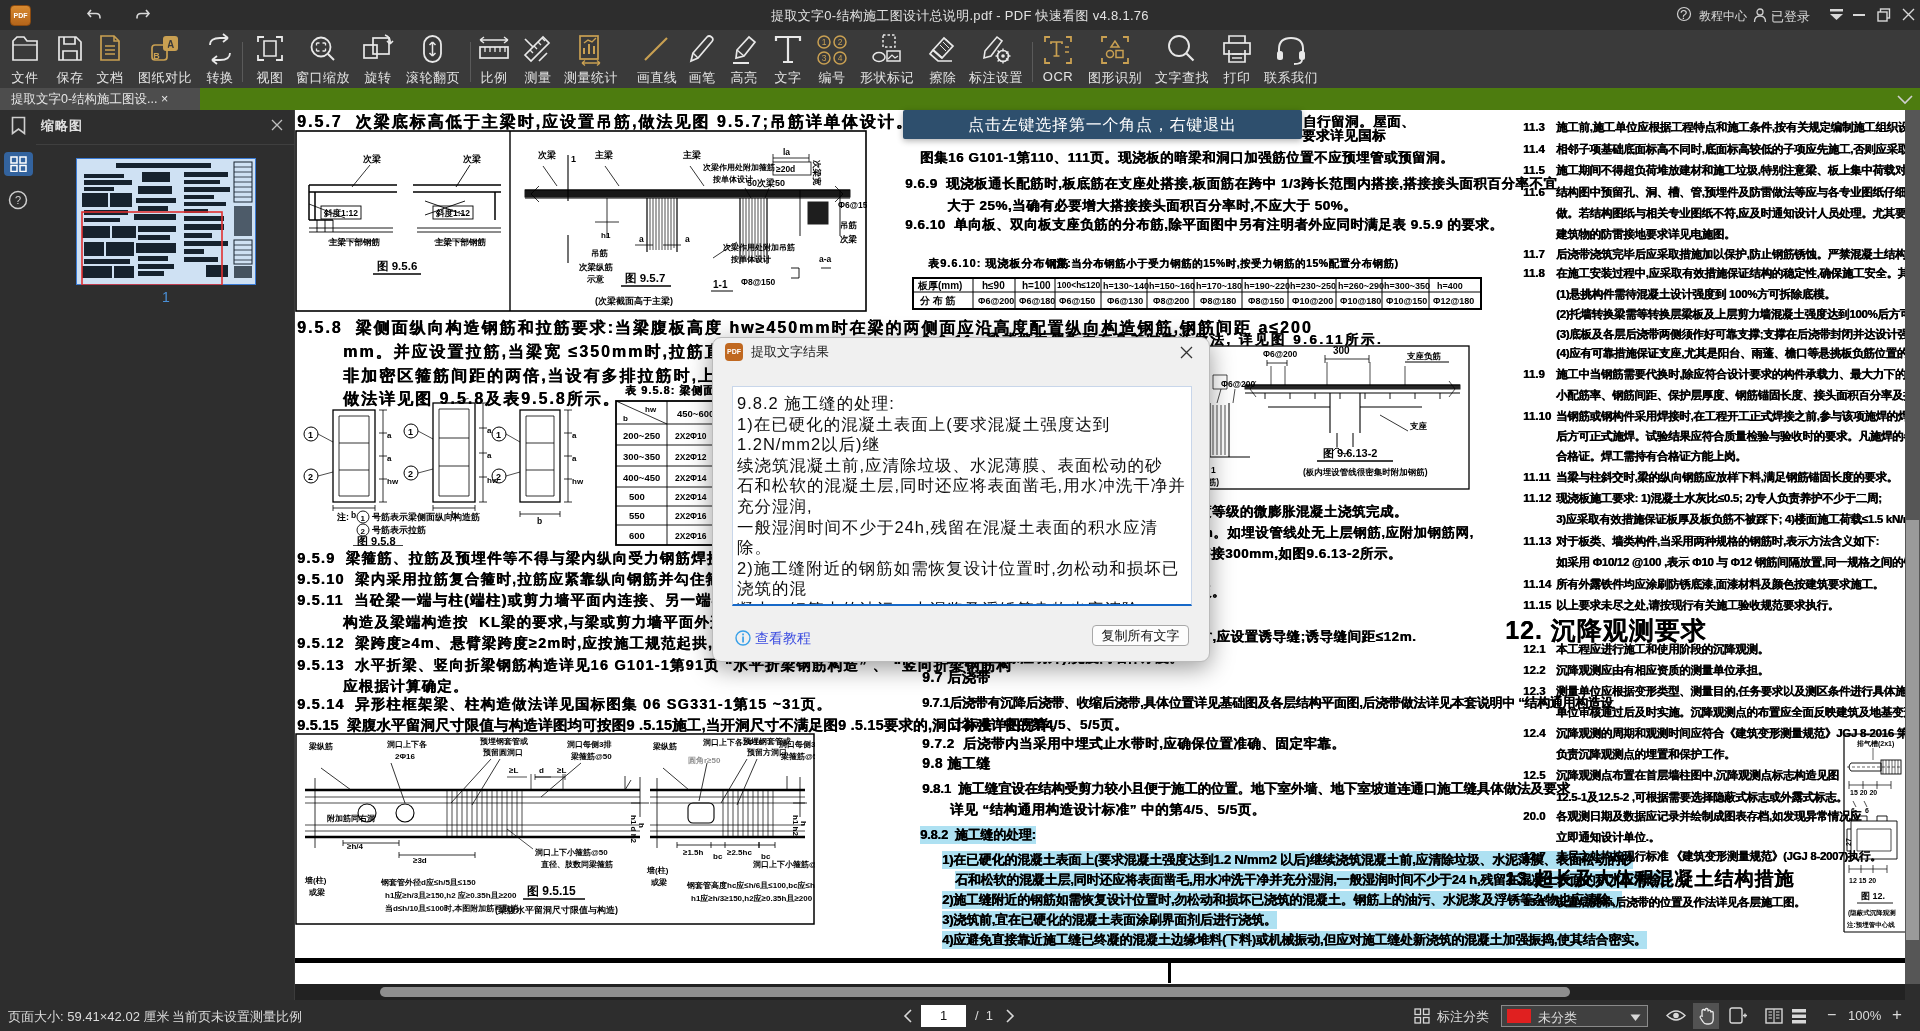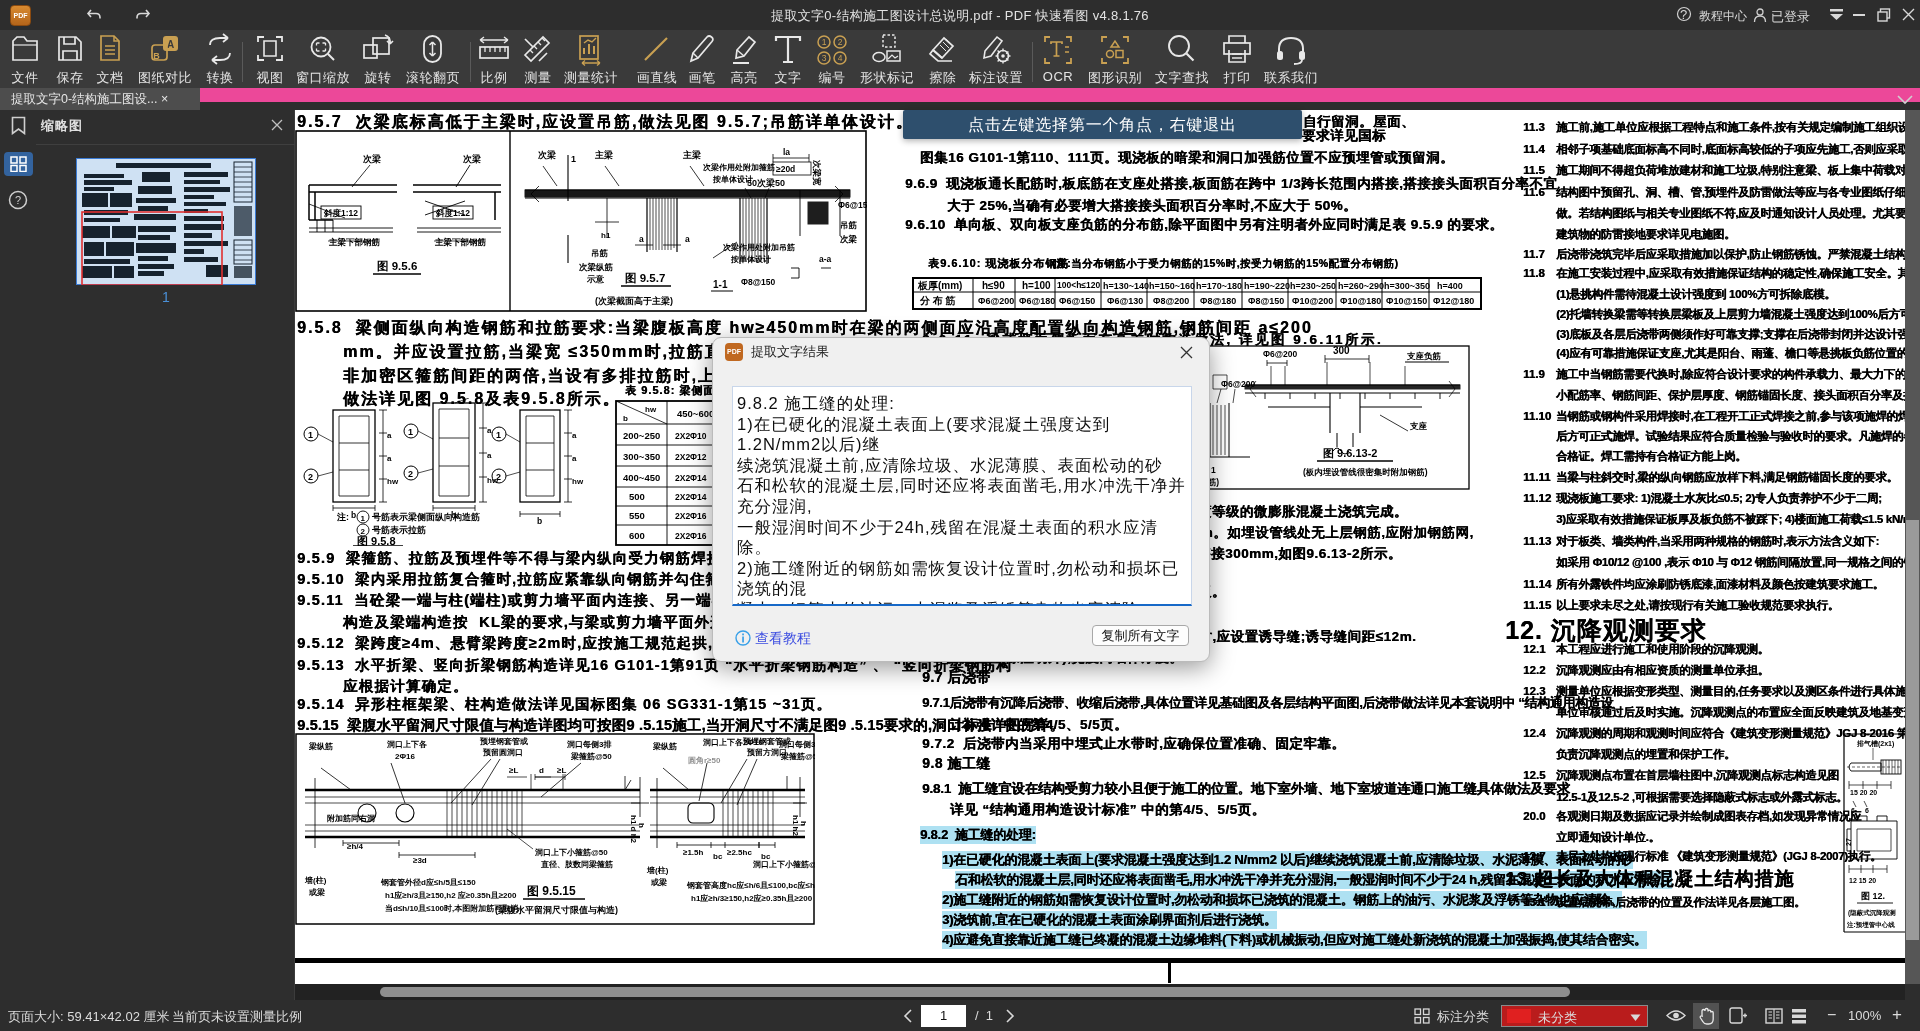--- a/index.html
+++ b/index.html
@@ -1,21 +1,21 @@
 <!DOCTYPE html>
 <html><head><meta charset="utf-8">
 <style>
 *{margin:0;padding:0;box-sizing:border-box}
 html,body{width:1920px;height:1031px;overflow:hidden;background:#2d2d2d;font-family:"Liberation Sans",sans-serif}
 #app{position:relative;width:1920px;height:1031px}
 .abs{position:absolute}
 
 #titlebar{position:absolute;left:0;top:0;width:1920px;height:30px;background:#2d2d2d;color:#e8e8e8}
 #toolbar{position:absolute;left:0;top:30px;width:1920px;height:58px;background:#3a3a3a}
-#tabbar{position:absolute;left:0;top:88px;width:1920px;height:14px;background:#ec4899}
+#tabbar{position:absolute;left:0;top:88px;width:1920px;height:22px;background:#4d7c0f}
 #tab1{position:absolute;left:0;top:0;width:200px;height:22px;background:#4d4d4d;color:#e6e6e6;font-size:12.5px;line-height:22px;padding-left:11px}
 #sidebar{position:absolute;left:0;top:110px;width:295px;height:890px;background:#2e2e2e;border-right:1px solid #3c3c3c}
 #page{position:absolute;left:295px;top:110px;width:1610px;height:874px;background:#fff;overflow:hidden;color:#111}
 #vscroll{position:absolute;left:1905px;top:110px;width:15px;height:874px;background:#565656}
 #vthumb{position:absolute;left:1906px;top:520px;width:13px;height:420px;background:#9a9a9a}
 #hscroll{position:absolute;left:295px;top:984px;width:1610px;height:16px;background:#222}
 #hthumb{position:absolute;left:380px;top:987px;width:1190px;height:10px;background:#8f8f8f;border-radius:5px}
 #statusbar{position:absolute;left:0;top:1000px;width:1920px;height:31px;background:#2d2d2d;color:#dcdcdc;font-size:13px}
 
 .tb{position:absolute;top:3px;text-align:center;color:#e4e4e4;font-size:13px}
@@ -767,21 +767,21 @@
     <svg class="abs" style="left:1005px;top:9px" width="10" height="14" viewBox="0 0 10 14">
         <path d="M2 1 L8 7 L2 13" fill="none" stroke="#d8d8d8" stroke-width="1.6"></path>
       </svg>
     <svg class="abs" style="left:1414px;top:8px" width="16" height="16" viewBox="0 0 16 16">
         <rect x="1" y="1" width="5.5" height="5.5" fill="none" stroke="#d8d8d8" stroke-width="1.3"></rect>
         <rect x="9.5" y="1" width="5.5" height="5.5" fill="none" stroke="#d8d8d8" stroke-width="1.3"></rect>
         <rect x="1" y="9.5" width="5.5" height="5.5" fill="none" stroke="#d8d8d8" stroke-width="1.3"></rect>
         <rect x="9.5" y="9.5" width="5.5" height="5.5" fill="none" stroke="#d8d8d8" stroke-width="1.3"></rect>
       </svg>
     <div class="abs" style="left:1437px;top:8px">标注分类</div>
-    <div class="abs" style="left:1501px;top:5px;width:147px;height:22px;background:#b91c1c;border:1px solid #8a8a8a">
+    <div class="abs" style="left:1501px;top:5px;width:147px;height:22px;background:#404040;border:1px solid #8a8a8a">
       <div class="abs" style="left:5px;top:3px;width:24px;height:14px;background:#e02020"></div>
       <div class="abs" style="left:36px;top:3px;font-size:13px">未分类</div>
       <svg class="abs" style="left:128px;top:8px" width="11" height="8" viewBox="0 0 11 8">
           <path d="M0.5 0.5 L5.5 7 L10.5 0.5 Z" fill="#d8d8d8"></path>
         </svg>
     </div>
 
     <svg class="abs" style="left:1666px;top:8px" width="20" height="15" viewBox="0 0 20 15">
         <path d="M1 7.5 Q10 -1.5 19 7.5 Q10 16.5 1 7.5 Z" fill="none" stroke="#d8d8d8" stroke-width="1.4"></path>
         <circle cx="10" cy="7.5" r="2.8" fill="#d8d8d8"></circle>

